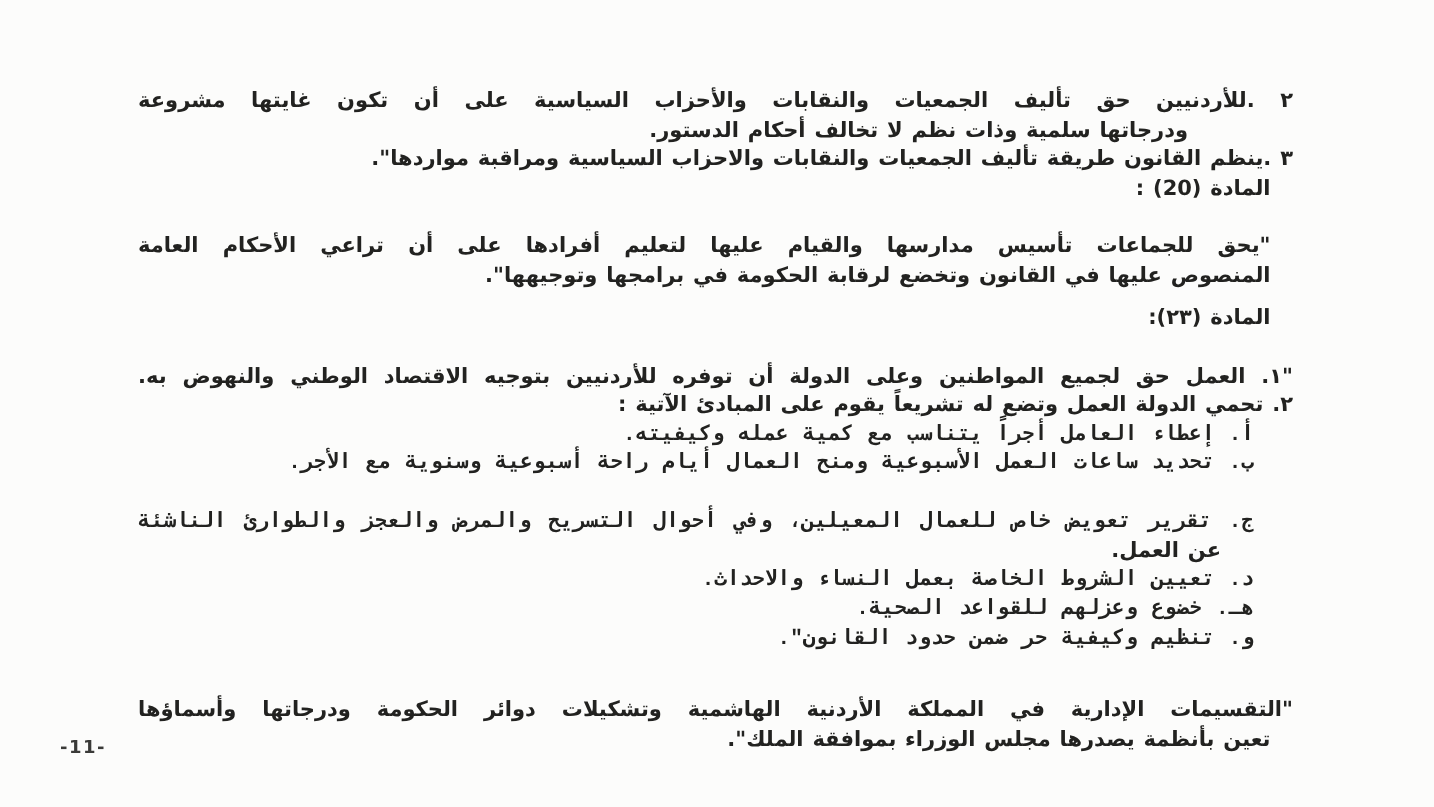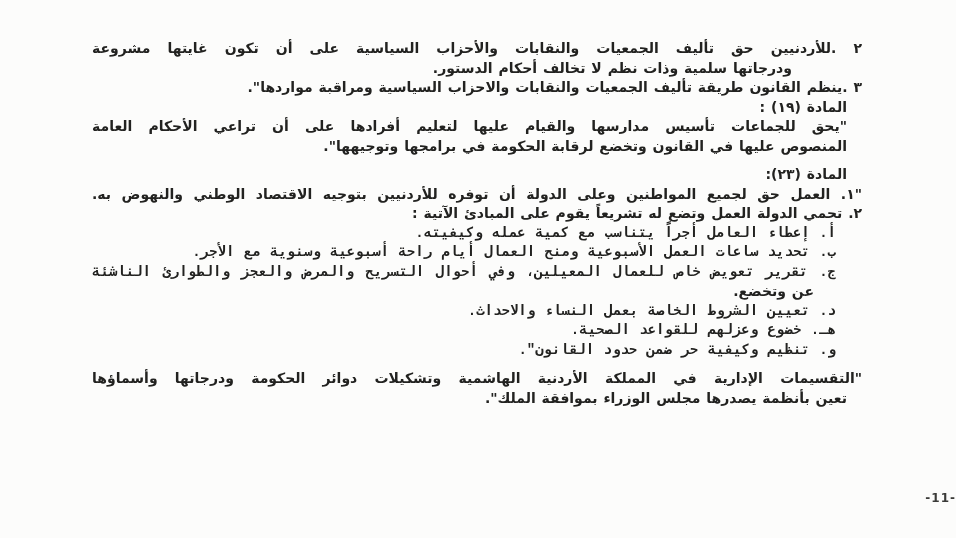--- a/index.html
+++ b/index.html
@@ -28,57 +28,58 @@
     text-align: right;
     font-size: 14px;
     line-height: 19.5px;
     word-spacing: 1px;
   }
   .ln { min-height: 19.5px; white-space: nowrap; }
   .fill {
     white-space: normal;
     text-align: justify;
     text-align-last: justify;
+    margin-top: 19px;
   }
   .i1 { padding-right: 15px; }
   .i2 { padding-right: 26px; font-family: Liberation Mono, monospace; }
   .i3 { padding-right: 48px; }
   .icont { padding-right: 70px; }
   .sp { height: 9px; }
   .pageno {
     position: absolute;
     bottom: 33px;
     left: 40px;
     right: 0;
-    text-align: right;
+    text-align: left;
     direction: ltr;
     font-size: 12px;
     letter-spacing: 1px;
     color: #3a3a38;
   }
 </style>
 </head>
 <body>
 
 <div class="page">
   <div class="column">
     <div class="ln i0 fill">٢ .للأردنيين حق تأليف الجمعيات والنقابات والأحزاب السياسية على أن تكون غايتها مشروعة</div>
     <div class="ln icont">ودرجاتها سلمية وذات نظم لا تخالف أحكام الدستور.</div>
     <div class="ln i0">٣ .ينظم القانون طريقة تأليف الجمعيات والنقابات والاحزاب السياسية ومراقبة مواردها".</div>
-    <div class="ln i1">المادة (١٩) :</div>
+    <div class="ln i1">المادة (20) :</div>
     <div class="ln i1 fill">"يحق للجماعات تأسيس مدارسها والقيام عليها لتعليم أفرادها على أن تراعي الأحكام العامة</div>
     <div class="ln i1">المنصوص عليها في القانون وتخضع لرقابة الحكومة في برامجها وتوجيهها".</div>
     <div class="sp"></div>
     <div class="ln i1">المادة (٢٣):</div>
     <div class="ln i0 fill">"١. العمل حق لجميع المواطنين وعلى الدولة أن توفره للأردنيين بتوجيه الاقتصاد الوطني والنهوض به.</div>
     <div class="ln i0">٢. تحمي الدولة العمل وتضع له تشريعاً يقوم على المبادئ الآتية :</div>
     <div class="ln i2">أ. إعطاء العامل أجراً يتناسب مع كمية عمله وكيفيته.</div>
     <div class="ln i2">ب. تحديد ساعات العمل الأسبوعية ومنح العمال أيام راحة أسبوعية وسنوية مع الأجر.</div>
     <div class="ln i2 fill">ج. تقرير تعويض خاص للعمال المعيلين، وفي أحوال التسريح والمرض والعجز والطوارئ الناشئة</div>
-    <div class="ln i3">عن وتخضع.</div>
+    <div class="ln i3">عن العمل.</div>
     <div class="ln i2">د. تعيين الشروط الخاصة بعمل النساء والاحداث.</div>
     <div class="ln i2">هـ. خضوع وعزلهم للقواعد الصحية.</div>
     <div class="ln i2">و. تنظيم وكيفية حر ضمن حدود القانون".</div>
     <div class="sp"></div>
     <div class="ln i0 fill">"التقسيمات الإدارية في المملكة الأردنية الهاشمية وتشكيلات دوائر الحكومة ودرجاتها وأسماؤها</div>
     <div class="ln i1">تعين بأنظمة يصدرها مجلس الوزراء بموافقة الملك".</div>
   </div>
   <div class="pageno">-11-</div>
 </div>
 

